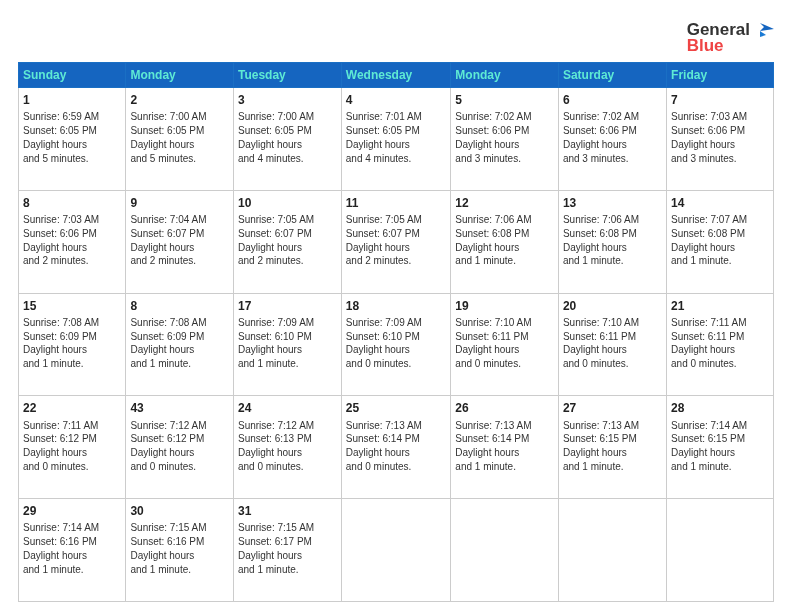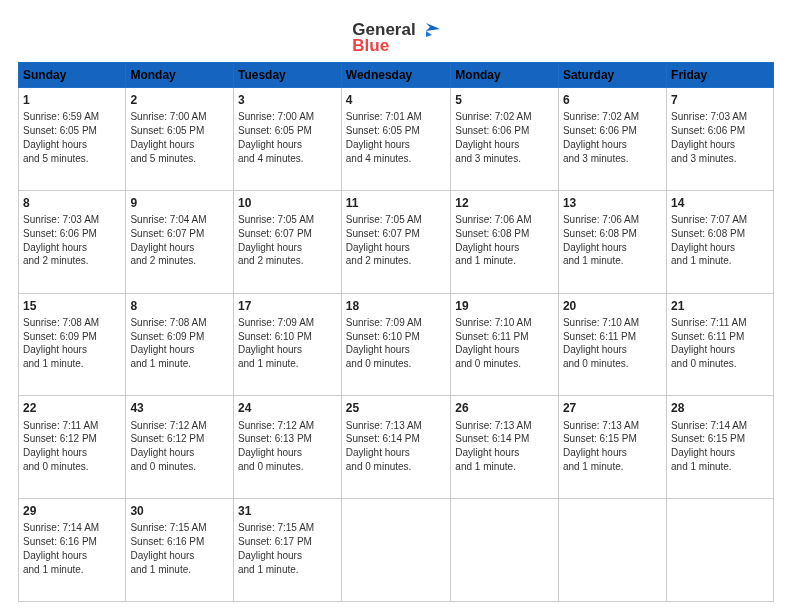--- a/index.html
+++ b/index.html
@@ -12,21 +12,21 @@
     }
     .page {
       width: 792px;
       height: 612px;
       padding: 16px 18px 10px 18px;
       display: flex;
       flex-direction: column;
     }
     .header-row {
       display: flex;
-      justify-content: center;
+      justify-content: flex-end;
       align-items: flex-start;
       margin-bottom: 6px;
     }
     .logo {
       display: flex;
       flex-direction: column;
       align-items: flex-start;
       margin-top: 4px;
     }
     .title-block {
@@ -43,21 +43,21 @@
       color: #333;
       margin-top: 2px;
     }
     .calendar {
       width: 100%;
       border-collapse: collapse;
       flex: 1;
     }
     .calendar thead tr th {
       background: #1565c0;
-      color: #000000;
+      color: #5eead4;
       font-size: 12px;
       font-weight: bold;
       padding: 5px 4px;
       text-align: left;
       border: 1px solid #1a6fc4;
     }
     .calendar tbody tr td {
       border: 1px solid #ccc;
       vertical-align: top;
       padding: 4px 4px 3px 4px;

